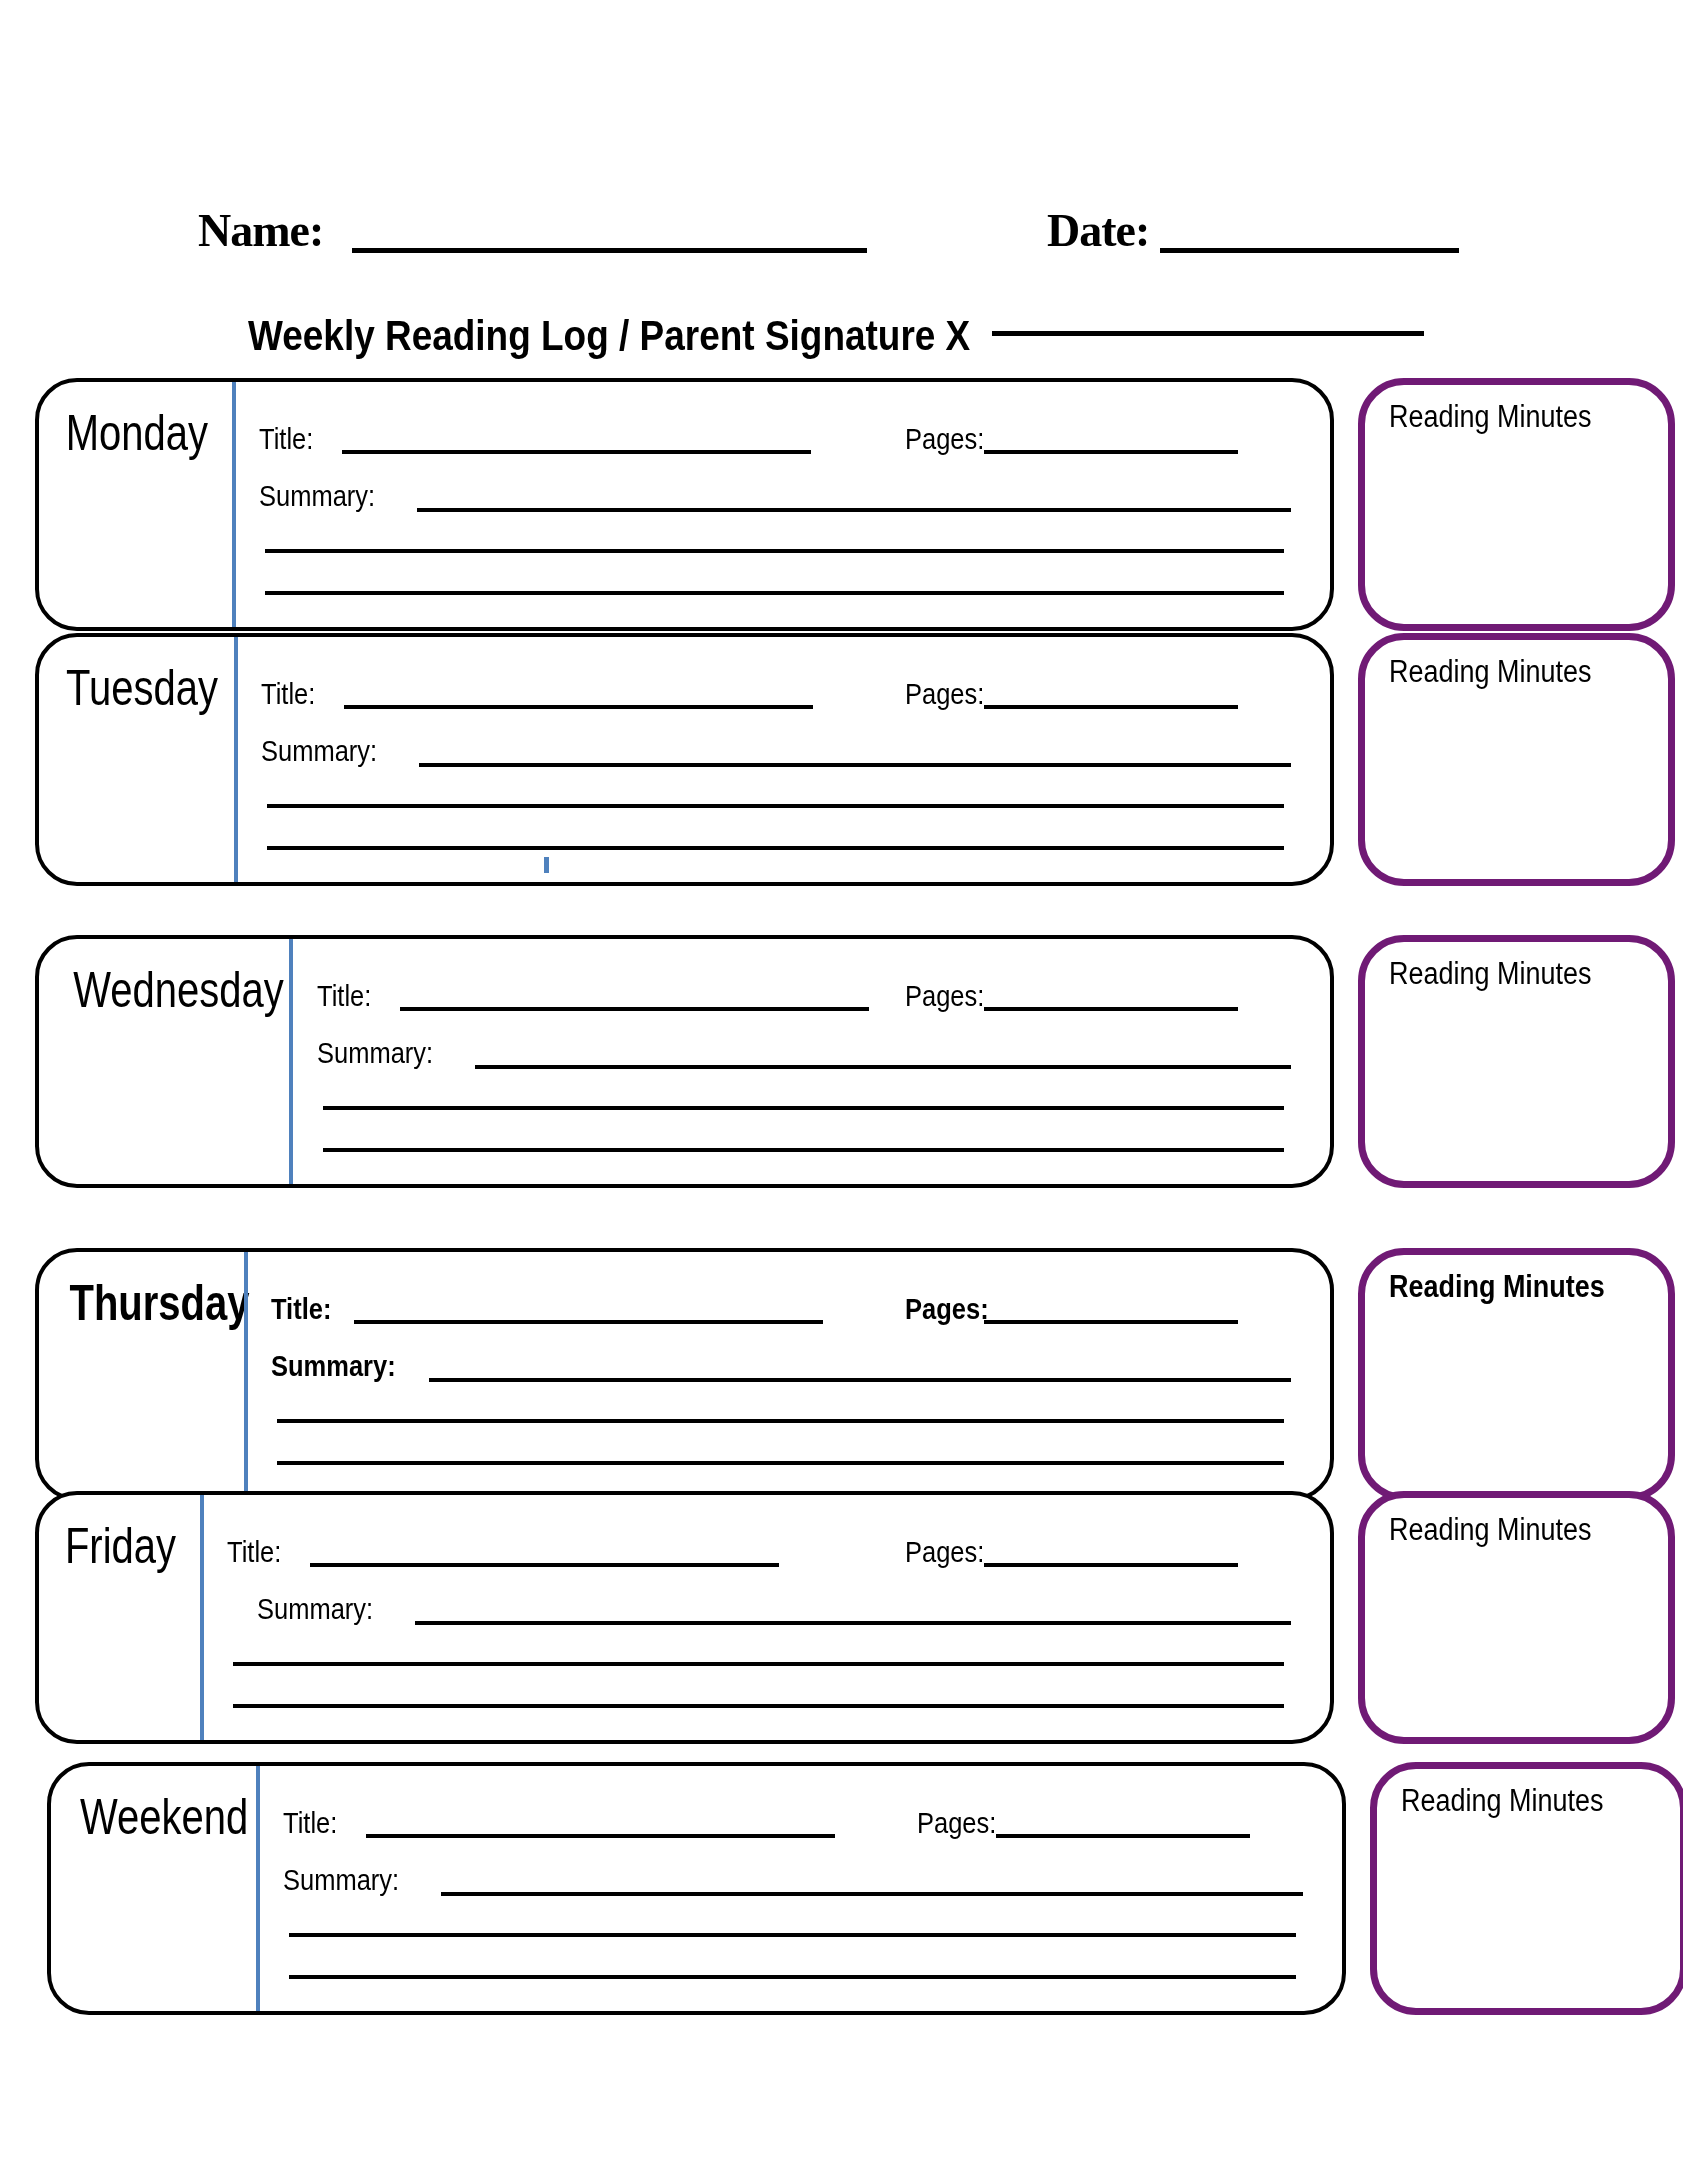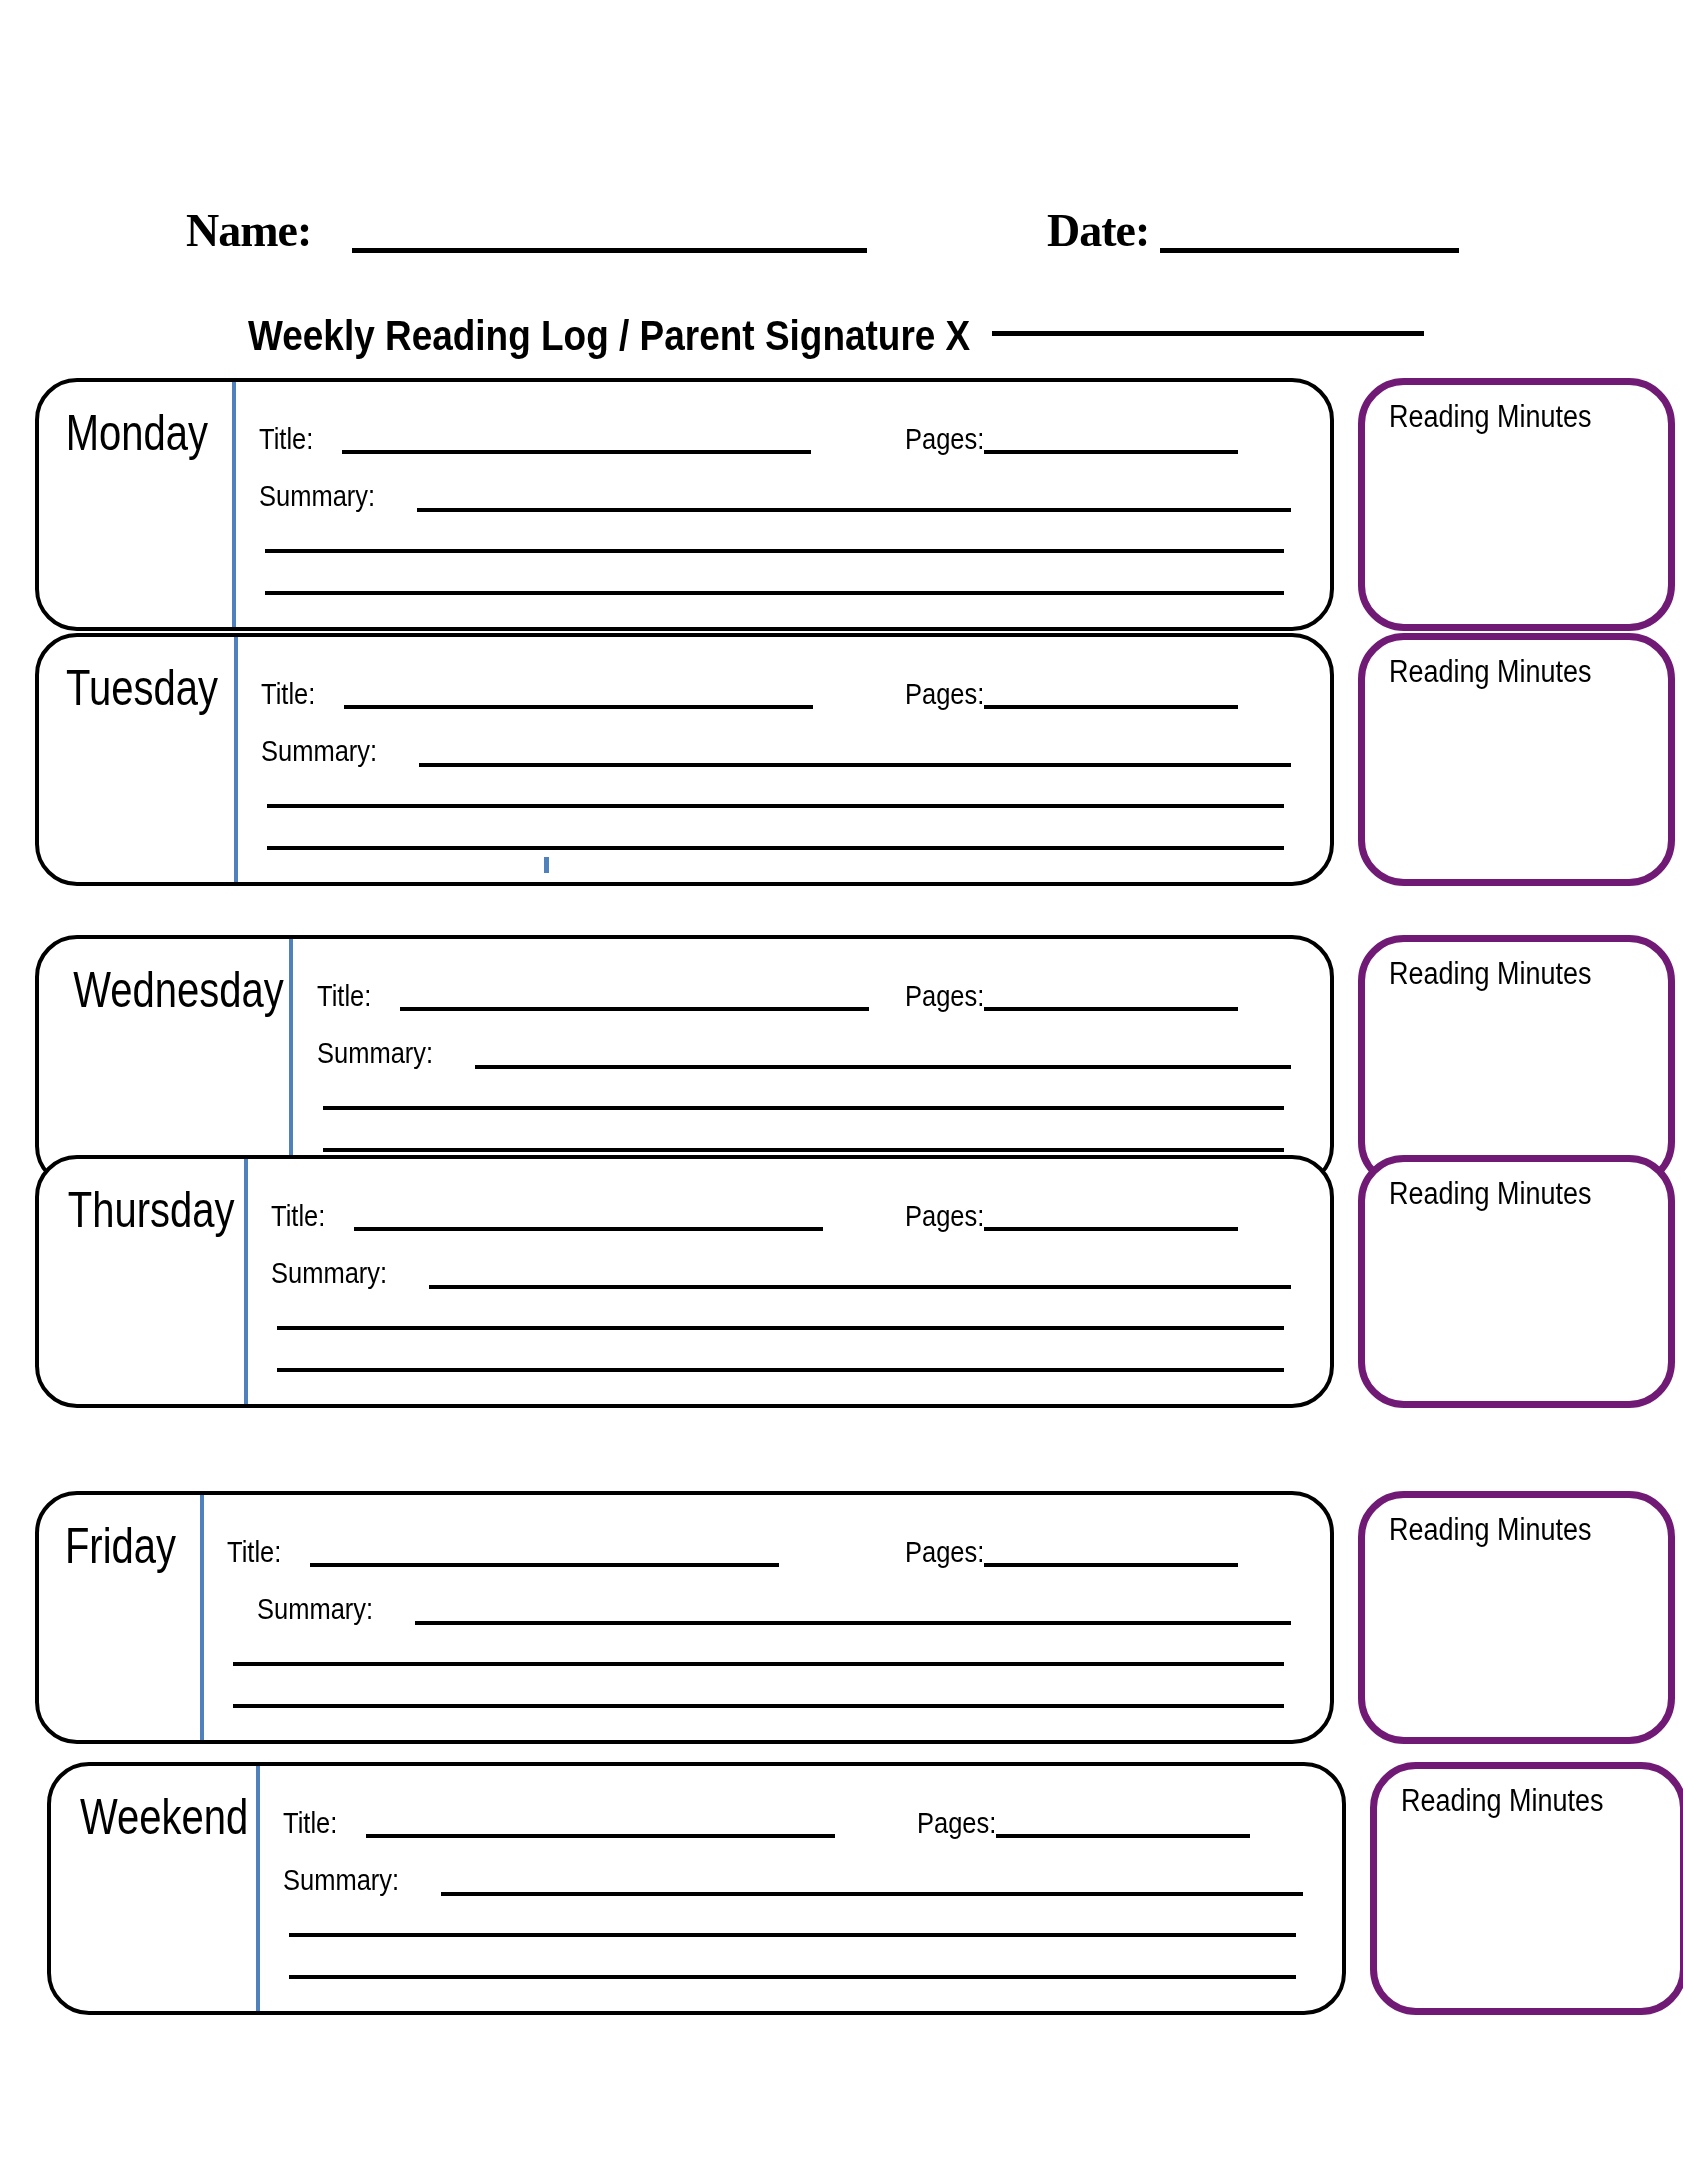--- a/index.html
+++ b/index.html
@@ -14,36 +14,36 @@
   
   .hdr-label{
     position:absolute;
     font-family:"Liberation Serif", serif;
     font-weight:bold;
     font-size:46px;
     line-height:1;
     white-space:nowrap;
     letter-spacing:-1px;
   }
-  #name-label{left:186px;top:208px;}
+  #name-label{left:198px;top:208px;}
   #date-label{left:1047px;top:208px;}
   .hdr-line{position:absolute;height:5px;background:#000;}
   #name-line{left:352px;top:248px;width:515px;}
   #date-line{left:1160px;top:248px;width:299px;}
   #form-title{
     position:absolute;left:248px;top:299px;
     font-weight:bold;font-size:42px;line-height:1;white-space:nowrap;margin-top:16px;
   }
   #form-title .cond{display:inline-block;transform:scaleX(0.88);transform-origin:left center;}
   #signature-line{position:absolute;left:992px;top:331px;width:432px;height:5px;background:#000;}
 
   
   .day-row{position:absolute;left:0;width:1683px;height:253px;}
   .row-0{top:378px;border-radius:11px;} .row-1{top:633px;} .row-2{top:935px;}
-  .row-3{top:1155px;} .row-4{top:1491px;} .row-5{top:1762px;margin-left:12px;}
+  .row-3{top:1248px;font-weight:bold;} .row-4{top:1491px;} .row-5{top:1762px;margin-left:12px;}
 
   .main-box{
     position:absolute;left:35px;top:0;width:1299px;height:253px;
     border:4px solid #000;border-radius:42px;background:#fff;
     box-sizing:border-box;
   }
   .row-0 .main-box{--div:193px;--indent:220px;--sumindent:220px;}
   .row-1 .main-box{--div:195px;--indent:222px;--sumindent:222px;}
   .row-2 .main-box{--div:250px;--indent:278px;--sumindent:278px;}
   .row-3 .main-box{--div:205px;--indent:232px;--sumindent:232px;}

